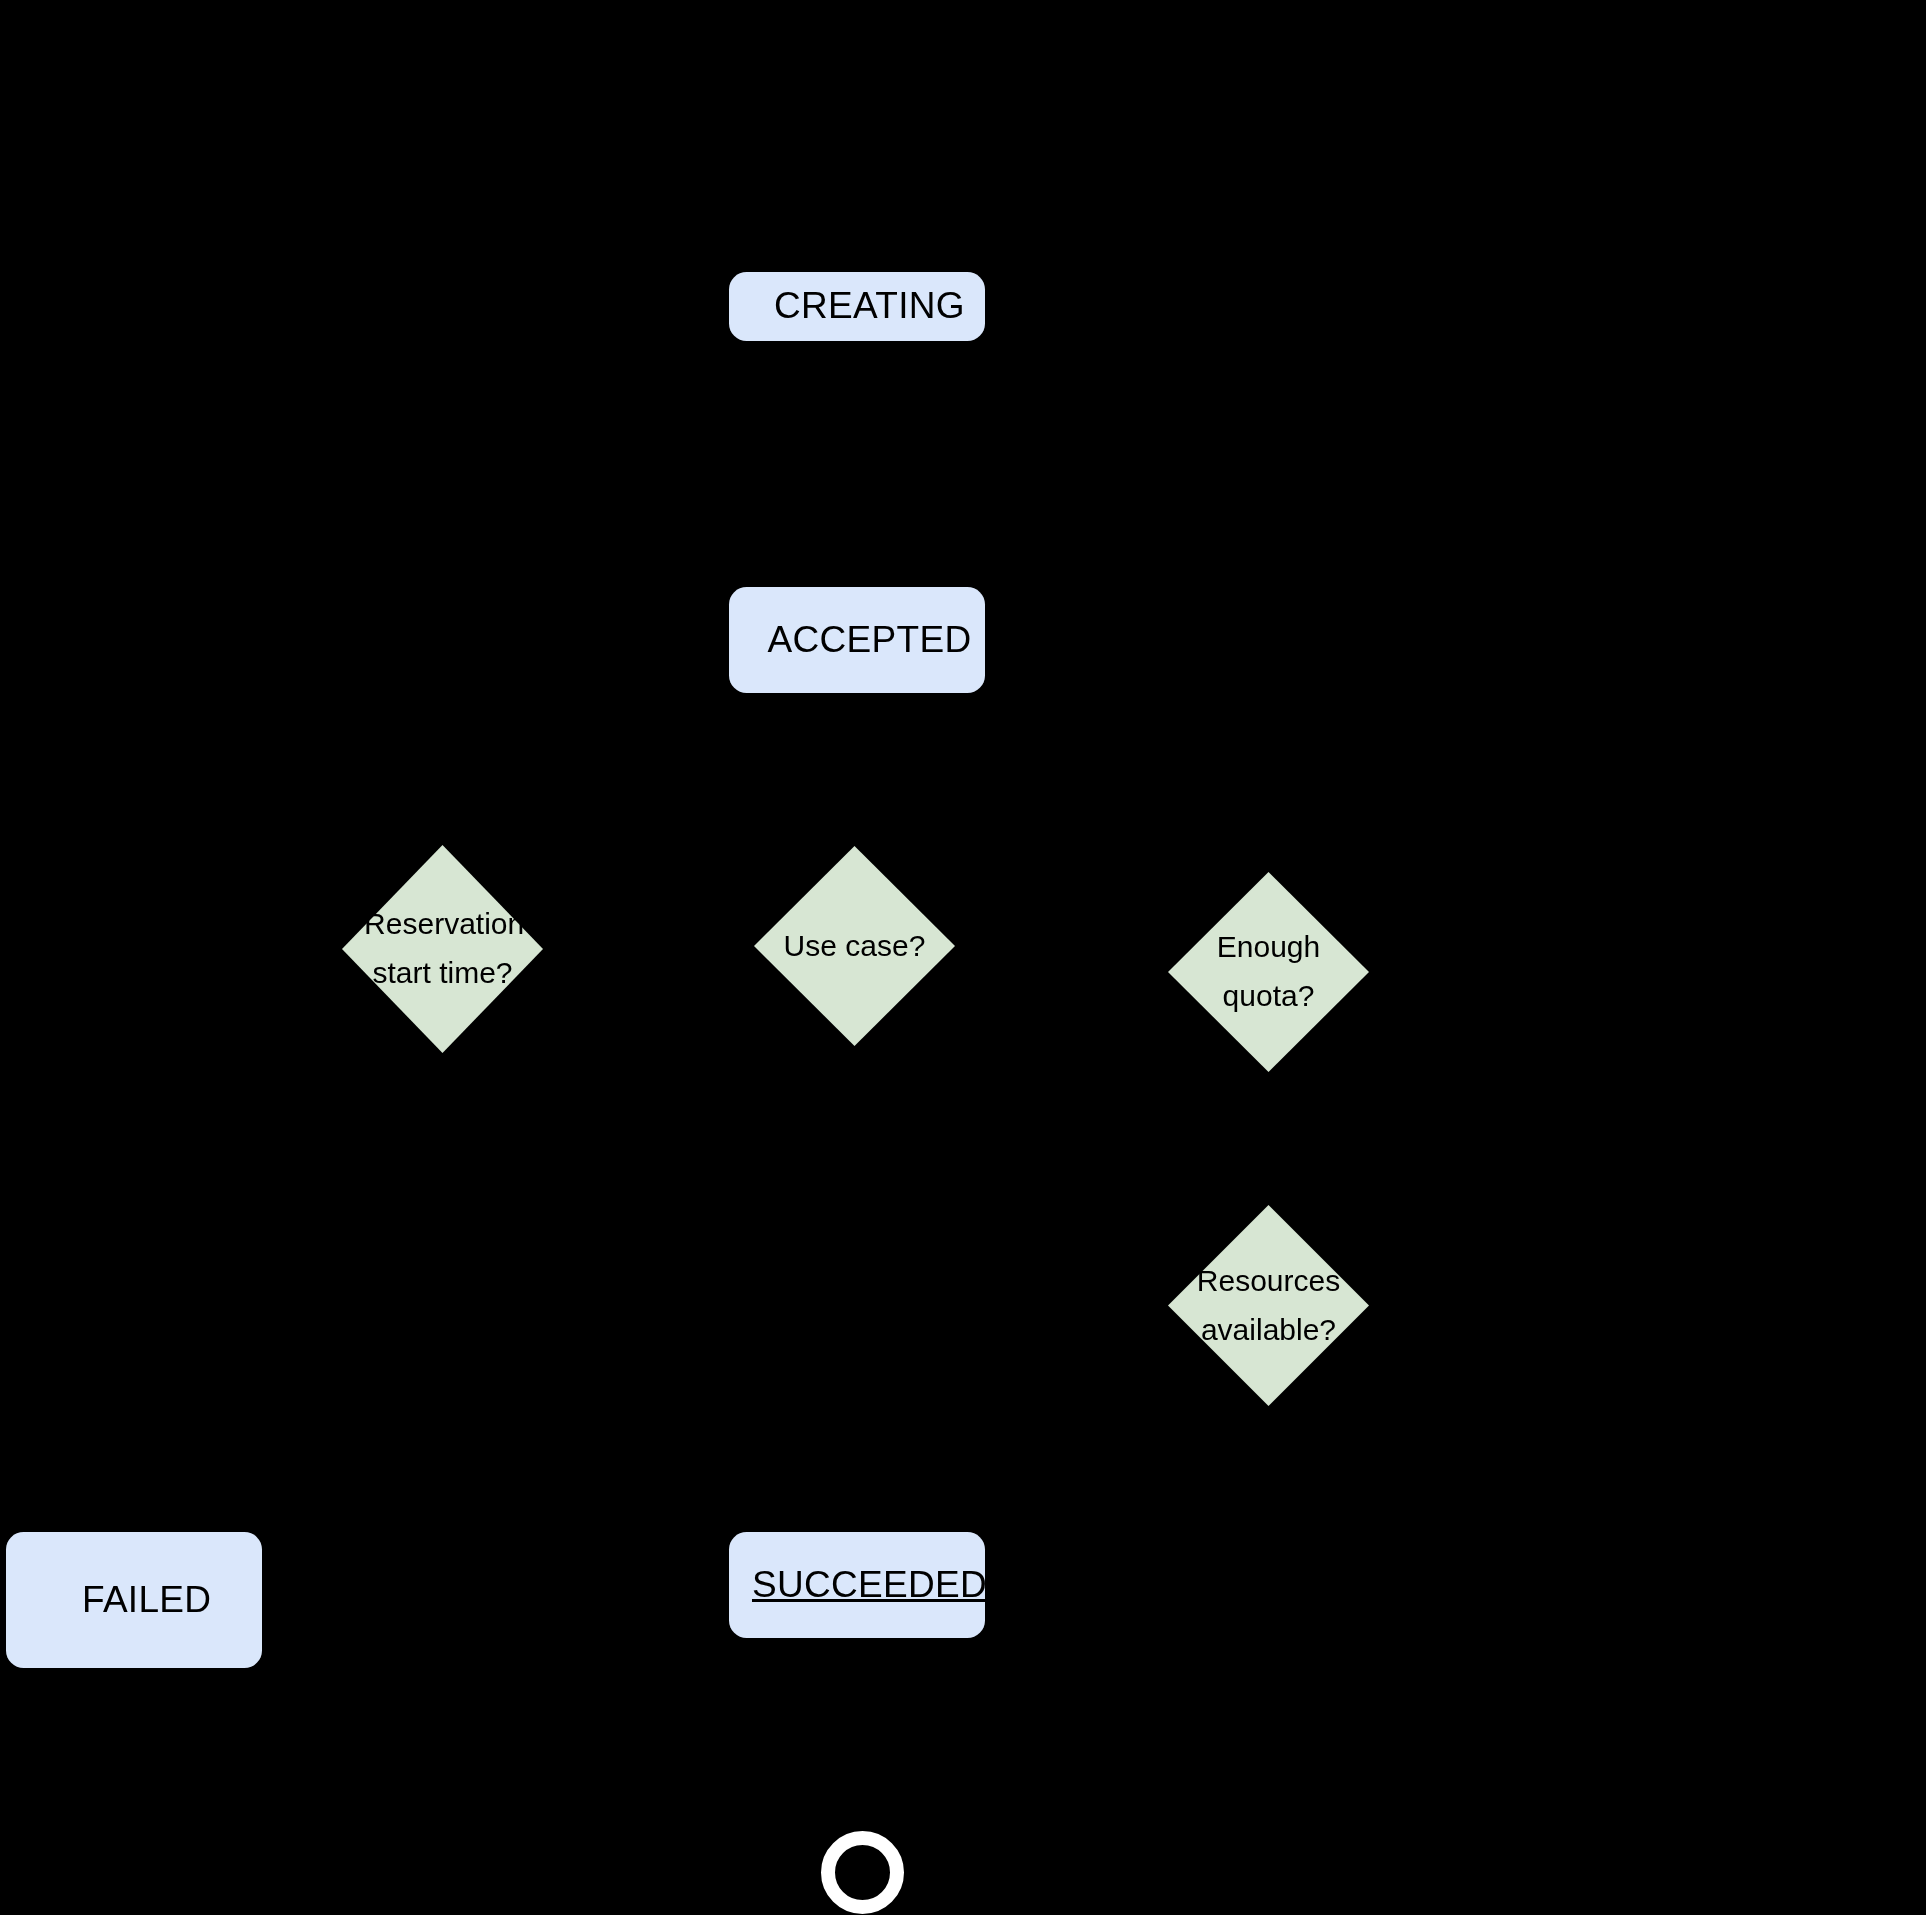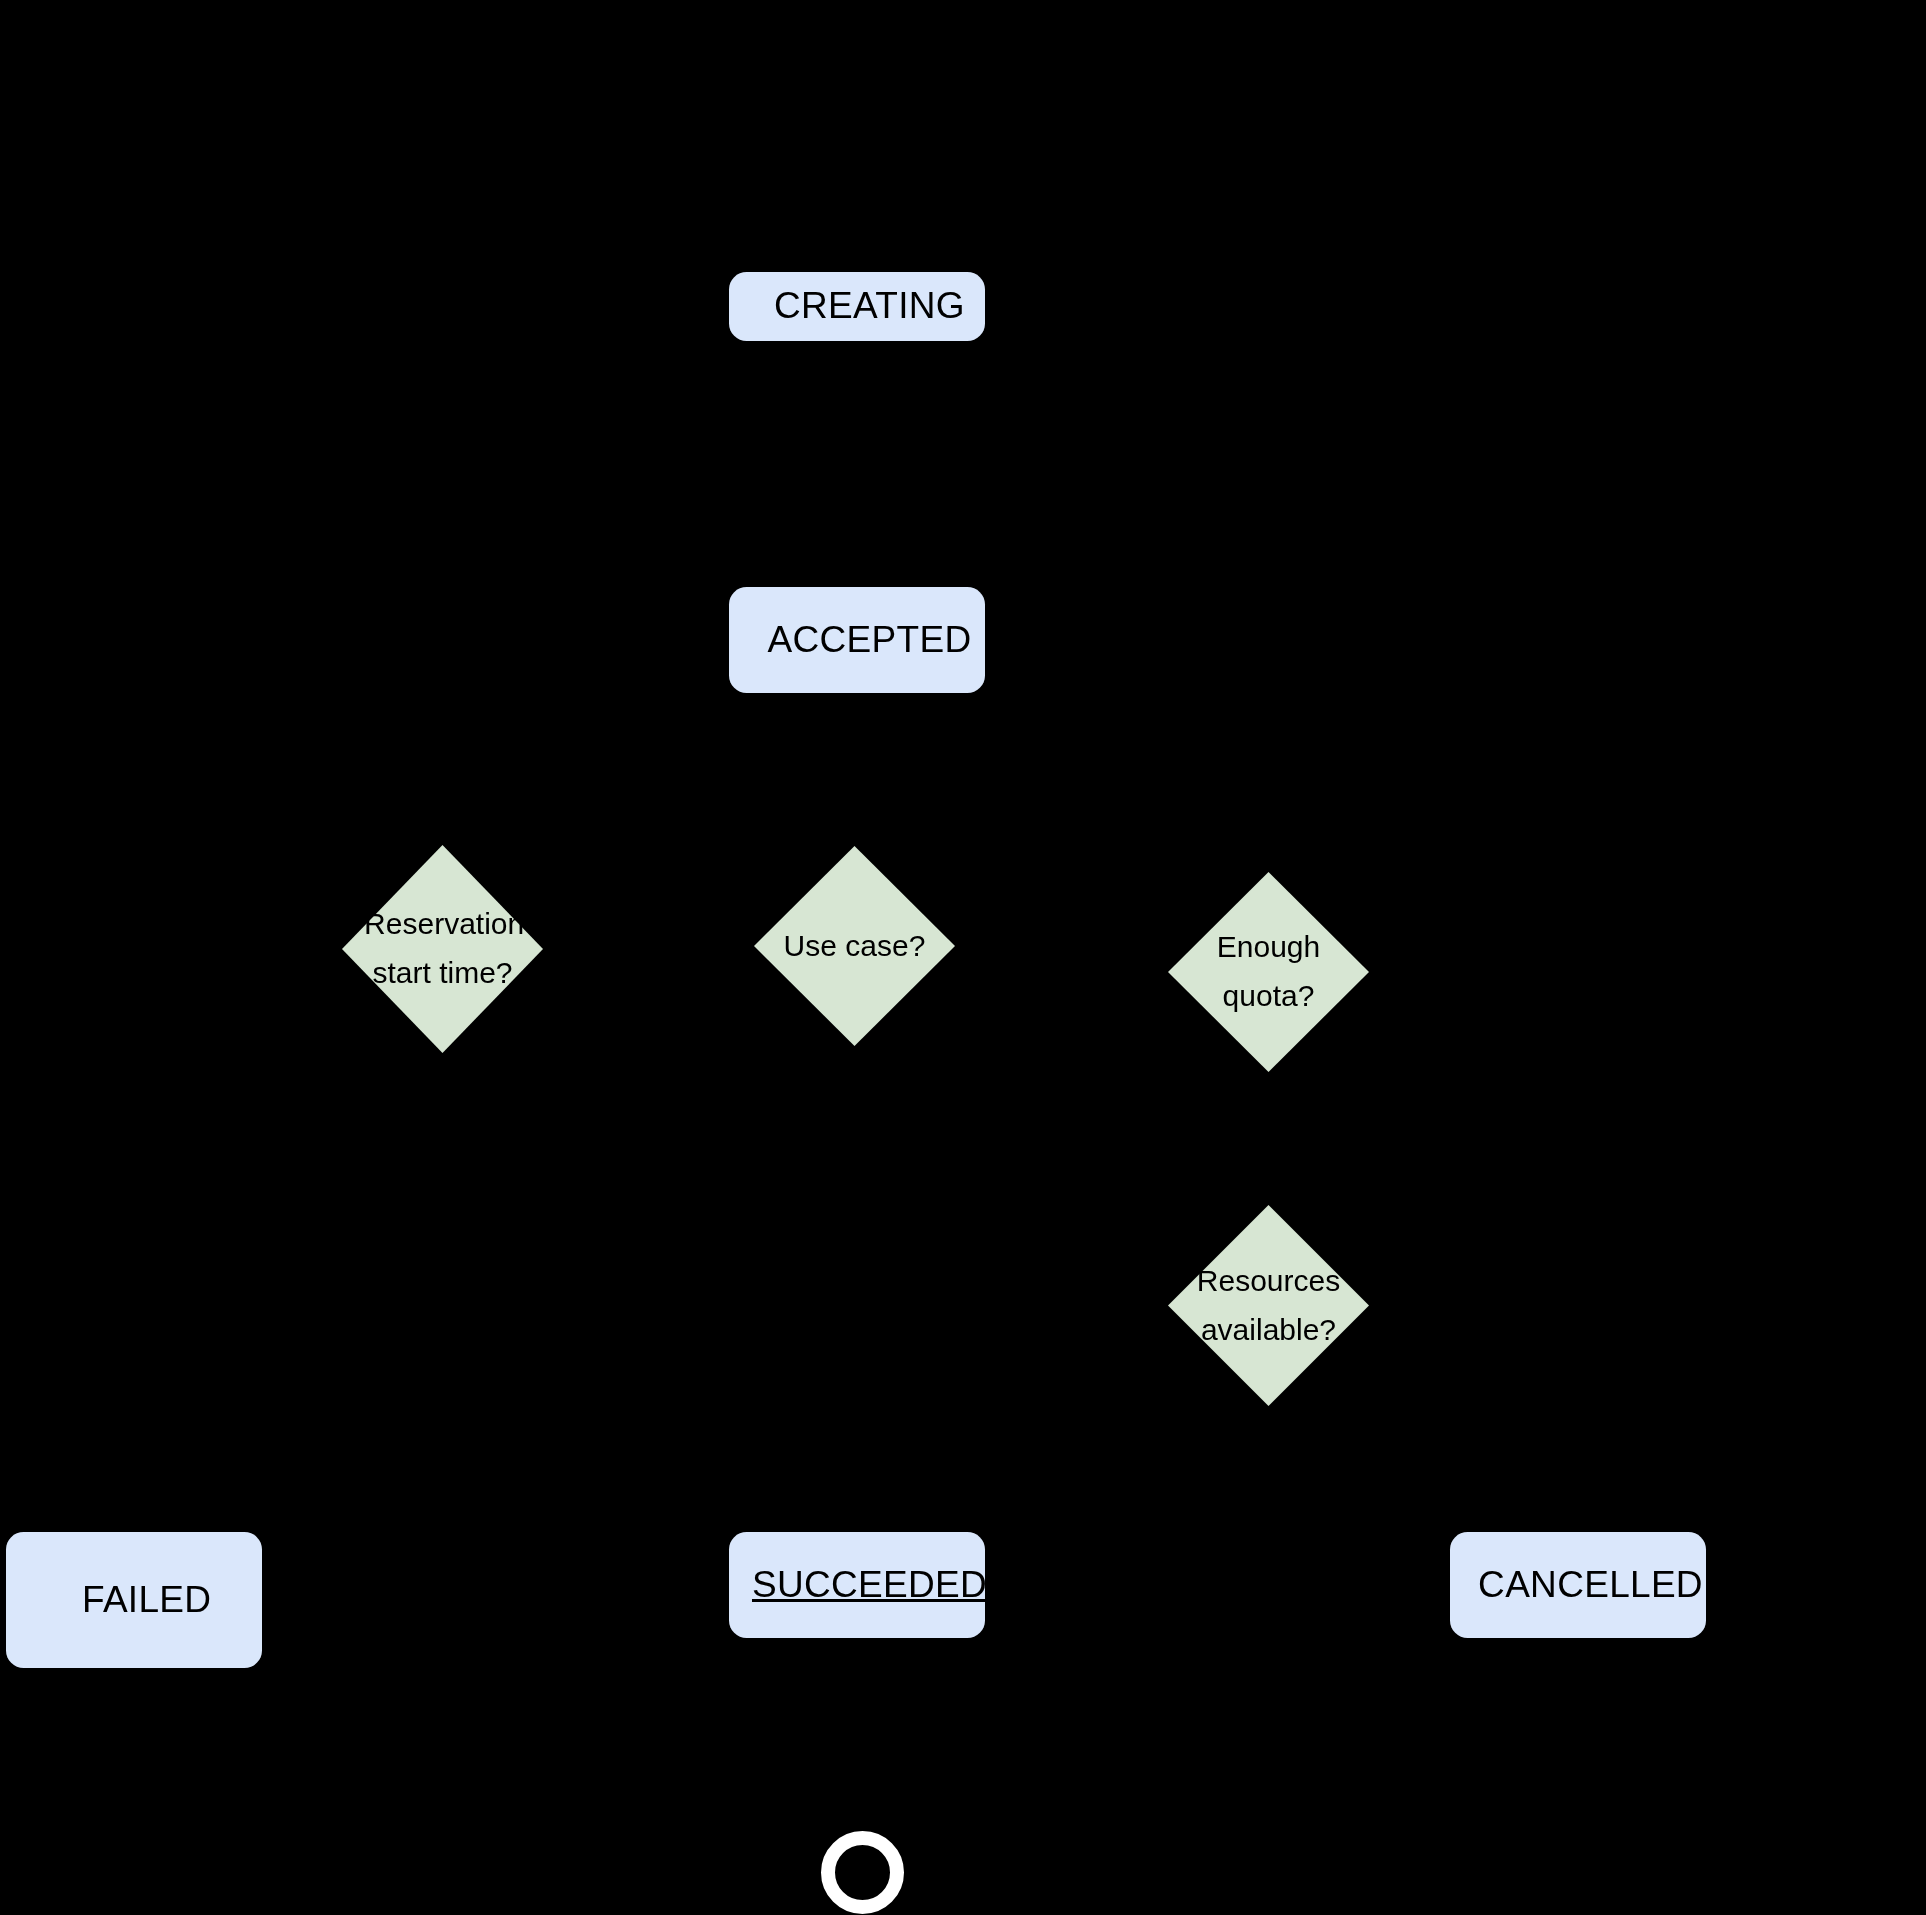--- a/index.html
+++ b/index.html
@@ -130,20 +130,17 @@
   </div>
 
   <div class="state-box" style="left:6.2px; top:1532px; width:256px; height:136px;">
     <span class="state-label">FAILED</span>
   </div>
 
   <div class="state-box" style="left:729px; top:1532px; width:256px; height:106px;text-decoration:underline;">
     <span class="state-label">SUCCEEDED</span>
   </div>
 
-  <div class="state-box" style="left:1450px; top:1532px; width:256px; height:106px;">
-    <span class="state-label">CANCELLED</span>
-  </div>
 
   <div class="terminal-ring" style="left:821px; top:1831px; width:83px; height:83px;"></div>
 
 </div>
 
 
 </body></html>

